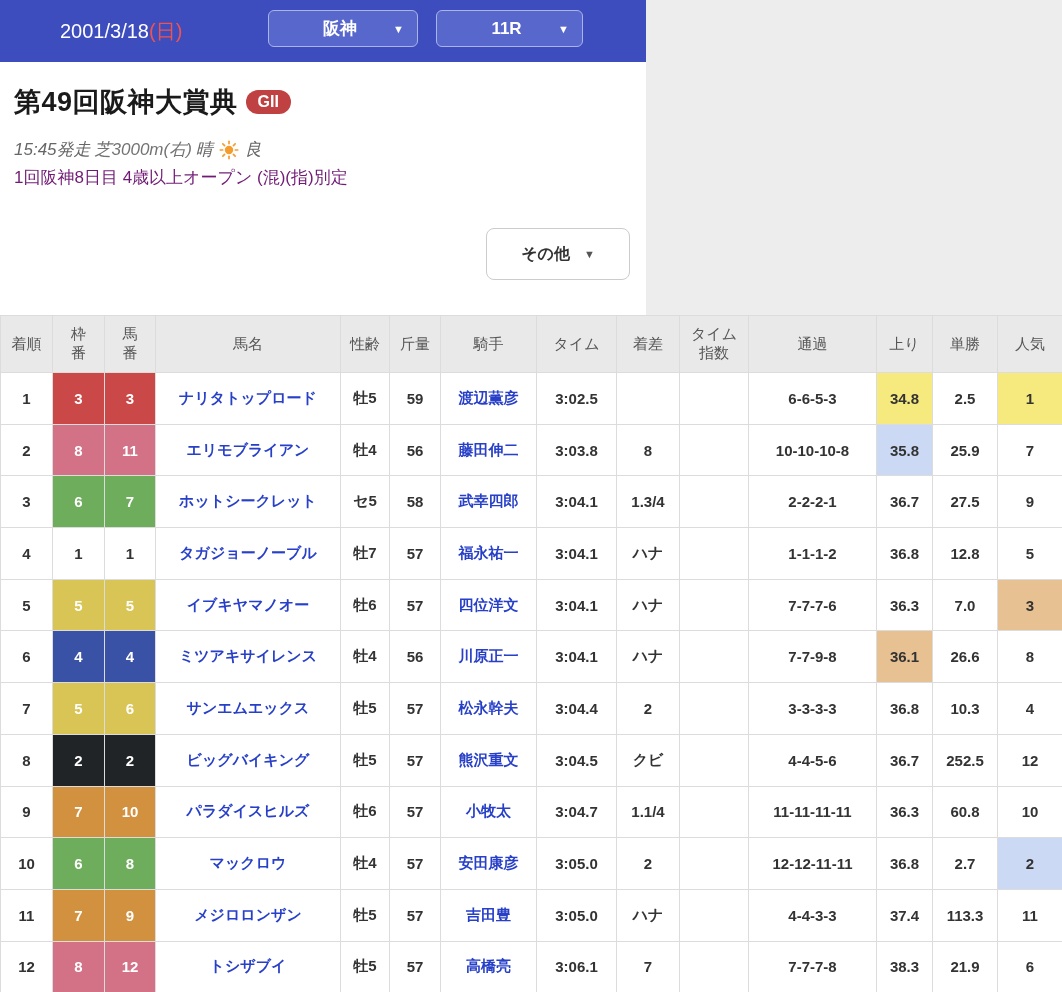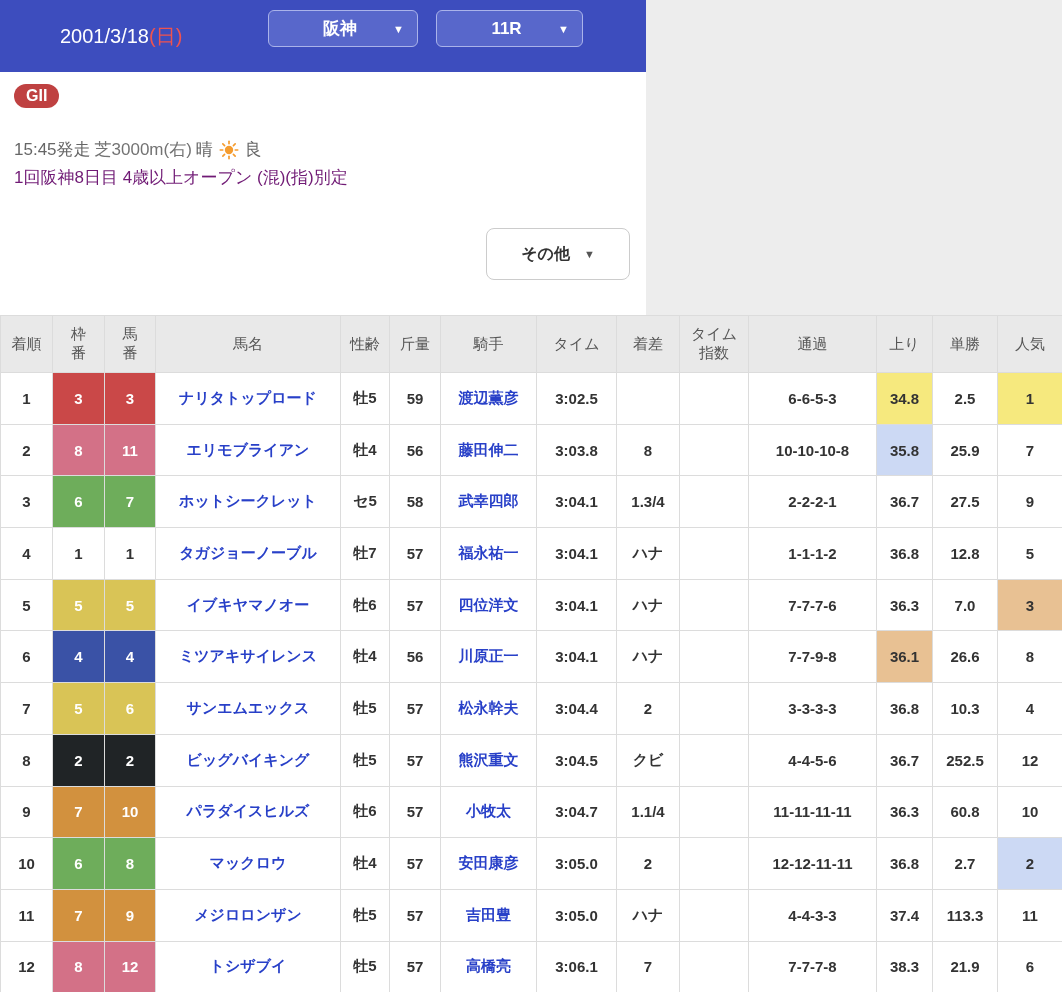--- a/index.html
+++ b/index.html
@@ -5,21 +5,21 @@
   * { box-sizing: border-box; }
   html,body { margin:0; padding:0; }
   body {
     width:1062px; height:992px; position:relative; background:#fff;
     font-family:"Liberation Sans", sans-serif; overflow:hidden;
   }
 
   
   .top-gray { position:absolute; left:646px; top:0; width:416px; height:315px; background:#ededed; }
   .topbar {
-    position:absolute; left:0; top:0; width:646px; height:72px;
+    position:absolute; left:0; top:0; width:646px; height:62px;
     background:#3d4dbe; display:flex; align-items:center;
   }
   .date-wrap { margin-left:60px; font-size:20px; color:#fff; white-space:nowrap; }
   .date-day { color:#ef5350; }
   .tb-btn {
     position:absolute; top:10px; height:37px; background:#5867cb;
     border:1px solid #aab3ea; border-radius:6px; color:#fff; font-weight:bold;
     font-size:17px; display:flex; align-items:center; justify-content:center;
     cursor:pointer; padding:0 20px 0 14px;
   }
@@ -27,21 +27,21 @@
   .btn-venue { left:268px; width:150px; }
   .btn-race  { left:436px; width:147px; }
 
   
   .title-row { position:absolute; left:14px; top:84px; display:flex; align-items:center; gap:8px; }
   .race-title { font-size:27px; font-weight:bold; color:#1a1a1a; margin:0; letter-spacing:0.5px; }
   .grade-badge {
     background:#bf4141; color:#fff; font-size:16px; font-weight:bold;
     border-radius:14px; padding:4px 12px; line-height:1;
   }
-  .info-line1 { position:absolute; left:14px; top:138px; font-size:17px; color:#666; display:flex; align-items:center; gap:4px; }
+  .info-line1 { position:absolute; left:14px; top:138px; font-size:17px; color:#666; display:flex; align-items:center; gap:4px;font-style:italic; }
   .course-green { color:#737373; }
   .sun-icon { display:inline-block; width:20px; height:20px; margin:0 2px; }
   .info-line2 { position:absolute; left:14px; top:166px; font-size:17px; color:#701a75; }
   .other-btn {
     position:absolute; left:486px; top:228px; width:144px; height:52px;
     background:#fff; border:1px solid #ccc; border-radius:8px;
     font-size:16px; font-weight:bold; color:#333;
     display:flex; align-items:center; justify-content:center; gap:14px; cursor:pointer;
   }
   .other-btn .chev { font-size:11px; color:#555; }
@@ -78,20 +78,21 @@
     <span>阪神</span>
     <span class="chev">▼</span>
   </button>
   <button class="tb-btn btn-race">
     <span>11R</span>
     <span class="chev">▼</span>
   </button>
 </header>
 
 <div class="title-row">
+  <h1 class="race-title">第49回阪神大賞典</h1>
   <span class="grade-badge">GII</span>
 </div>
 
 <div class="info-line1">
   <span>15:45発走</span>
   <span class="course-green">芝3000m(右)</span>
   <span>晴</span>
   <svg class="sun-icon" viewBox="0 0 24 24">
     <circle cx="12" cy="12" r="5" fill="#f59c2f"></circle>
     <g stroke="#f59c2f" stroke-width="2" stroke-linecap="round">

